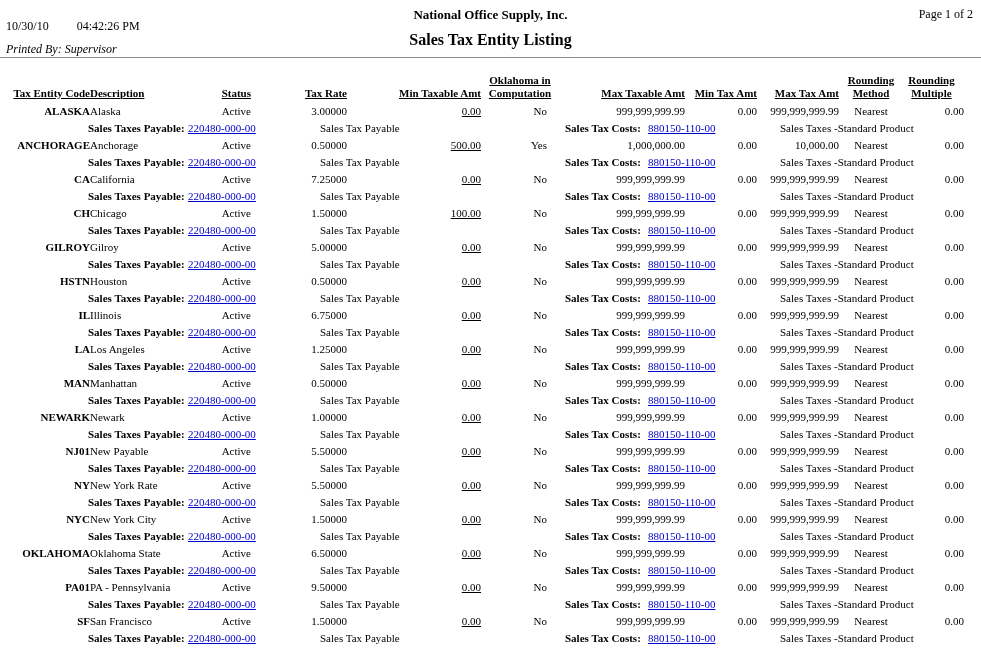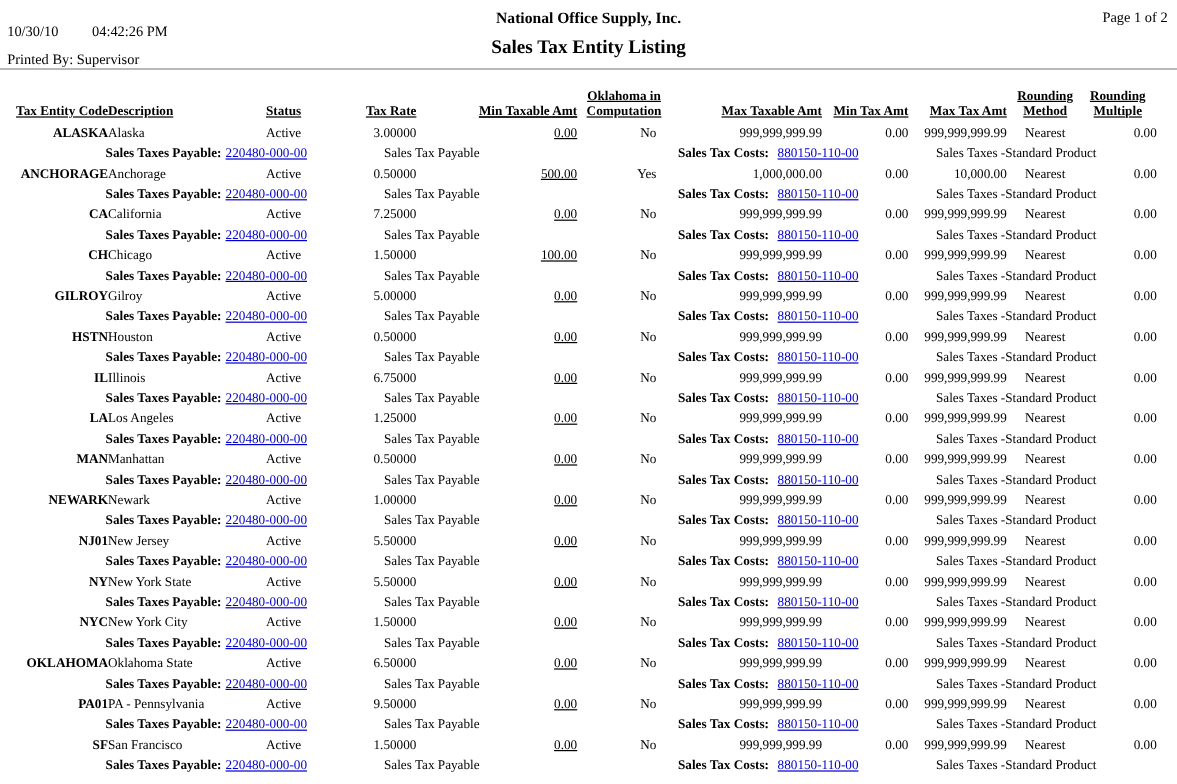--- a/index.html
+++ b/index.html
@@ -8,21 +8,21 @@
     background: #ffffff; color: #000000;
     font-family: "Liberation Serif", serif;
   }
   .page { position: relative; width: 981px; height: 653px; }
 
   
   .report-header { position: relative; height: 57px; border-bottom: 1px solid #8a8a8a; }
   .hdr-left { position: absolute; left: 6px; top: 19px; font-size: 12px; }
   .hdr-datetime span { display: inline-block; }
   .hdr-time { margin-left: 28px; }
-  .hdr-printedby { margin-top: 8px; }
+  .hdr-printedby { margin-top: 8px; font-style: italic; }
   .hdr-center { position: absolute; left: 0; top: 7px; width: 100%; text-align: center; }
   .hdr-company { font-size: 13px; font-weight: bold; }
   .hdr-title { font-size: 16px; font-weight: bold; margin-top: 8px; }
   .hdr-page { position: absolute; right: 8px; top: 7px; font-size: 12px; }
 
   
   .col-headers {
     display: flex; align-items: flex-end;
     margin-top: 16px; padding-left: 5px;
     font-size: 11px; font-weight: bold; line-height: 13px;
@@ -326,21 +326,21 @@
     <span class="a-payable-label">Sales Taxes Payable:</span>
     <span class="a-payable-acct acct-link">220480-000-00</span>
     <span class="a-payable-desc">Sales Tax Payable</span>
     <span class="a-costs-label">Sales Tax Costs:</span>
     <span class="a-costs-acct acct-link">880150-110-00</span>
     <span class="a-costs-desc">Sales Taxes -Standard Product</span>
   </div>
 
   <div class="row entity-row">
     <div class="cell c-code">NJ01</div>
-    <div class="cell c-desc">New Jersey</div>
+    <div class="cell c-desc">New Payable</div>
     <div class="cell c-status">Active</div>
     <div class="cell c-rate">5.50000</div>
     <div class="cell c-mintaxable">0.00</div>
     <div class="cell c-exclude">No</div>
     <div class="cell c-maxtaxable">999,999,999.99</div>
     <div class="cell c-mintax">0.00</div>
     <div class="cell c-maxtax">999,999,999.99</div>
     <div class="cell c-method">Nearest</div>
     <div class="cell c-multiple">0.00</div>
   </div>
@@ -349,21 +349,21 @@
     <span class="a-payable-label">Sales Taxes Payable:</span>
     <span class="a-payable-acct acct-link">220480-000-00</span>
     <span class="a-payable-desc">Sales Tax Payable</span>
     <span class="a-costs-label">Sales Tax Costs:</span>
     <span class="a-costs-acct acct-link">880150-110-00</span>
     <span class="a-costs-desc">Sales Taxes -Standard Product</span>
   </div>
 
   <div class="row entity-row">
     <div class="cell c-code">NY</div>
-    <div class="cell c-desc">New York State</div>
+    <div class="cell c-desc">New York Rate</div>
     <div class="cell c-status">Active</div>
     <div class="cell c-rate">5.50000</div>
     <div class="cell c-mintaxable">0.00</div>
     <div class="cell c-exclude">No</div>
     <div class="cell c-maxtaxable">999,999,999.99</div>
     <div class="cell c-mintax">0.00</div>
     <div class="cell c-maxtax">999,999,999.99</div>
     <div class="cell c-method">Nearest</div>
     <div class="cell c-multiple">0.00</div>
   </div>

